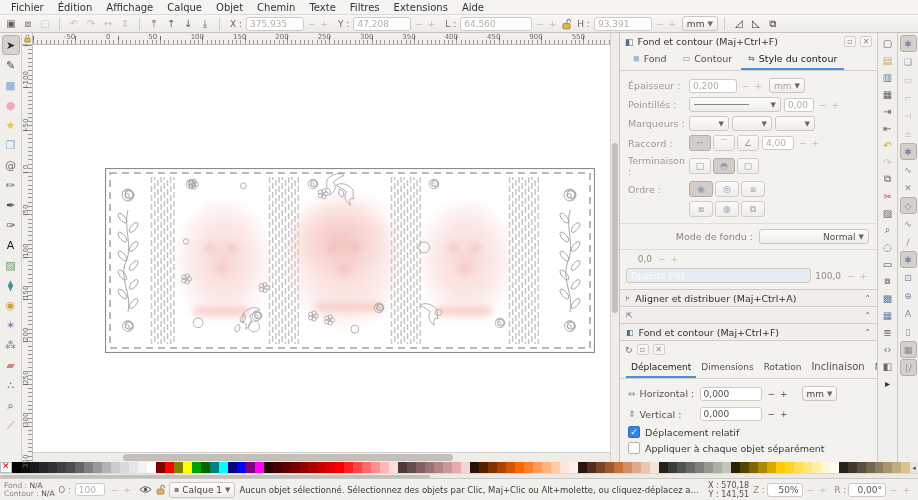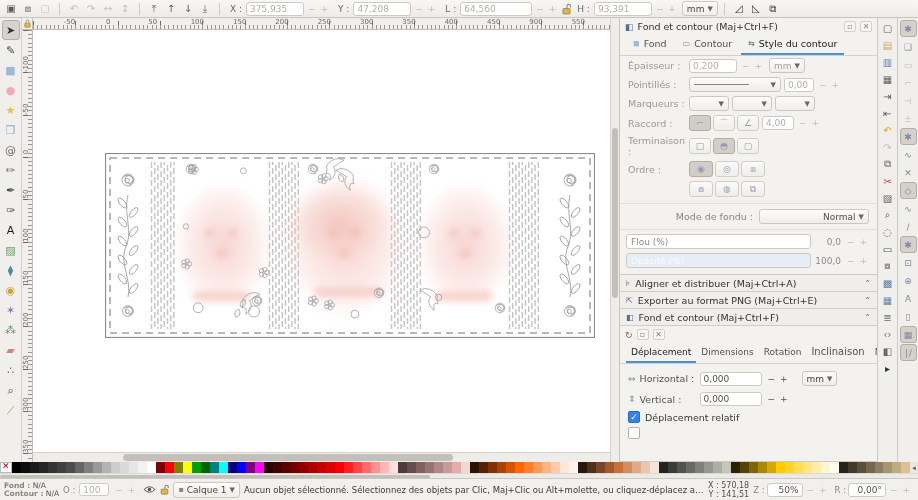--- a/index.html
+++ b/index.html
@@ -90,30 +90,43 @@
   .nocolor { width:12px; position:relative; background:#fff; border:1px solid #bbb; }
   .nocolor:before { content:"✕"; position:absolute; left:1px; top:-2px; color:#cc0000; font-size:9px; }
   .palette .sw { flex:1; }
   .palarrow { width:8px; font-size:7px; color:#555; display:flex; align-items:center; justify-content:center; }
   .palscroll { height:5px; background:#eceae7; position:relative; border-top:1px solid #dcd8d3; }
   .palscroll .thumb { position:absolute; top:1px; height:3px; left:0; width:430px; background:#c3bfba; border-radius:2px; }
 
   
   .statusbar { height:22px; background:#f2f0ed; border-top:1px solid #cdc8c3; display:flex; align-items:center; padding:0 4px; gap:4px; font-size:8.5px; color:#4d4944; }
   .fsblock { display:flex; flex-direction:column; line-height:8px; font-size:7.5px; color:#55514d; }
-  .fsblock b { font-weight:bold; color:#8a8680; }
+  .fsblock b { font-weight:normal; color:#8a8680; }
   .statmsg { flex:1; white-space:nowrap; overflow:hidden; text-overflow:ellipsis; font-size:8.5px; color:#3a3a3a; }
   .xyblock { display:flex; flex-direction:column; line-height:9px; font-size:8px; text-align:right; color:#55514d; }
   .zr { display:flex; align-items:center; gap:2px; }
 </style>
 </head>
 <body>
 
 <div class="app">
 
+  <div class="menubar">
+
+  <span>Fichier</span>
+      <span>Édition</span>
+      <span>Affichage</span>
+      <span>Calque</span>
+      <span>Objet</span>
+      <span>Chemin</span>
+      <span>Texte</span>
+      <span>Filtres</span>
+      <span>Extensions</span>
+      <span>Aide</span>
+    </div>
 
   <div class="toolbar">
     <div class="tgroup">
         <span class="ibtn">▣</span>
         <span class="ibtn">⧈</span>
         <span class="ibtn disabled">▢</span>
       </div>
     <div class="sep"></div>
     <div class="tgroup">
         <span class="ibtn disabled">↶</span>
@@ -461,21 +474,21 @@
             <span class="tab">
               <span class="ticon" style="color: rgb(138, 134, 128);">▭</span>
               <span>Contour</span>
             </span>
             <span class="tab active">
               <span class="ticon" style="color: rgb(85, 112, 143);">⇆</span>
               <span>Style du contour</span>
             </span>
           </div>
 
-        <div class="frow" style="">
+        <div class="frow" style="margin-top:5px">
           <span class="flabel">Épaisseur :</span>
           <span class="field dim" style="width:48px">0,200</span>
           <span class="spin">− +</span>
           <span class="dropbtn" style="color:#a8a4a0">
               <span>mm</span>
               <span class="caret">▼</span>
             </span>
         </div>
         <div class="frow">
           <span class="flabel">Pointillés :</span>
@@ -534,41 +547,39 @@
         </div>
 
         <div class="blendrow">
           <span>Mode de fondu :</span>
           <span class="dropbtn" style="width:110px;justify-content:flex-end;color:#55514d">
               <span>Normal</span>
               <span class="caret">▼</span>
             </span>
         </div>
         <div class="sliderrow" style="border-top:1px solid #e2ddd8;padding-top:4px">
-          <span class="trough">Flou (%)</span>
           <span class="sval">0,0</span>
           <span class="spin">− +</span>
         </div>
         <div class="sliderrow" style="padding-bottom:6px">
           <span class="trough filled">Opacité (%)</span>
           <span class="sval">100,0</span>
           <span class="spin">− +</span>
         </div>
       </div>
 
       <div>
 
       <div class="collapsedbar">
             <span style="color:#55708f;font-size:8px">⊧</span>
             <span>Aligner et distribuer (Maj+Ctrl+A)</span>
             <span class="chev">⌃</span>
           </div>
           <div class="collapsedbar">
             <span style="color:#55708f;font-size:8px">⇱</span>
-            <span>Exporter au format PNG (Maj+Ctrl+E)</span>
             <span class="chev">⌃</span>
           </div>
           <div class="collapsedbar pressed">
             <span style="color:#55708f;font-size:8px">◧</span>
             <span>Fond et contour (Maj+Ctrl+F)</span>
             <span class="chev">⌃</span>
           </div>
         </div>
 
       <div class="dlg" style="flex:1">
@@ -610,20 +621,21 @@
           <span class="tlbl" style="width:56px">Vertical :</span>
           <span class="field" style="width:62px">0,000</span>
           <span class="spin" style="color:#55514d">− +</span>
         </div>
         <div class="cbrow">
           <span class="cbox checked">✓</span>
           <span>Déplacement relatif</span>
         </div>
         <div class="cbrow">
           <span class="cbox"></span>
+          <span>Appliquer à chaque objet séparément</span>
         </div>
         <div class="btnrow">
           
           
         </div>
       </div>
     </div>
 
     <div class="commands">
 

